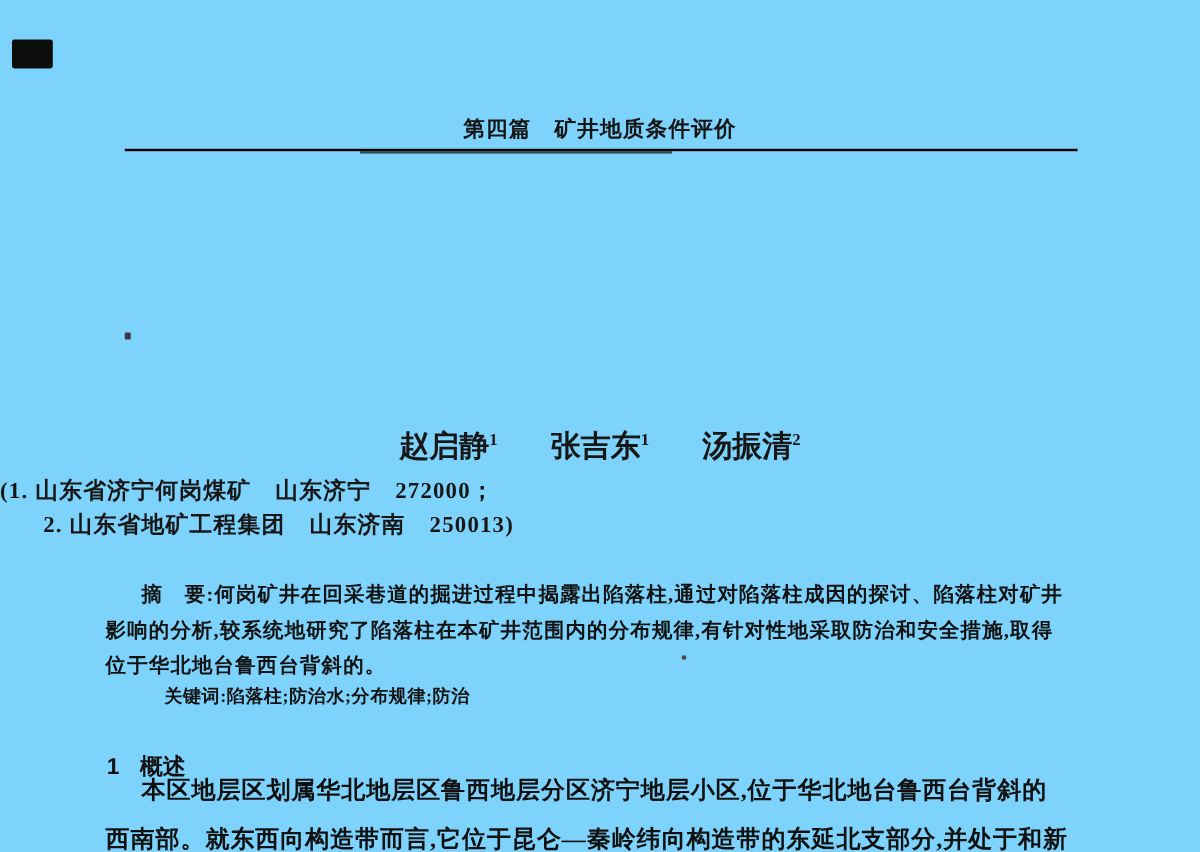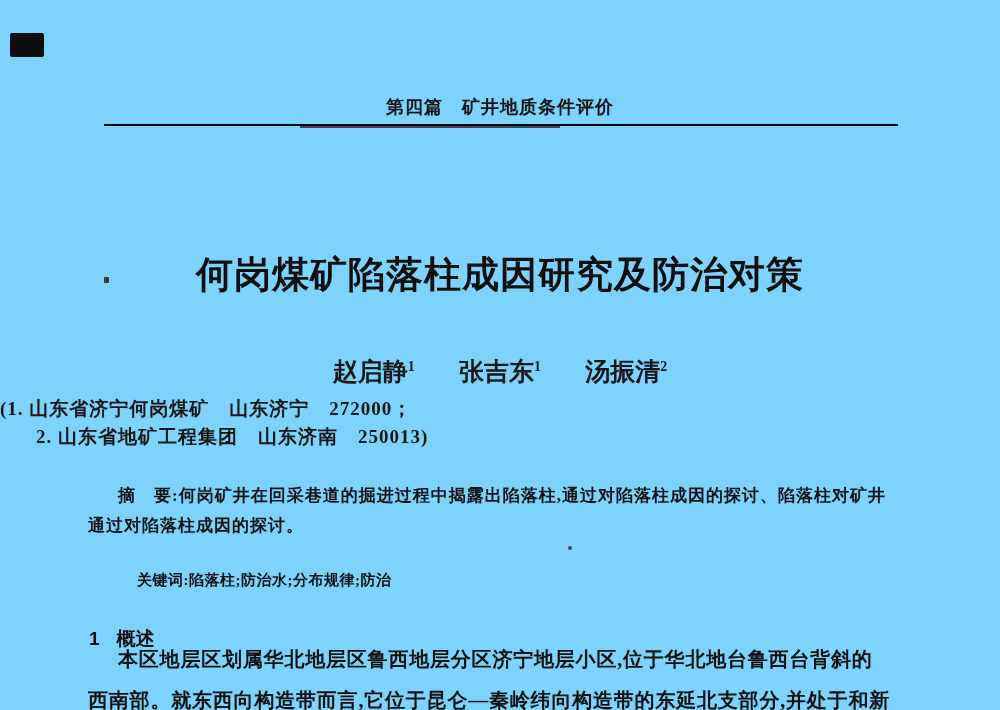--- a/index.html
+++ b/index.html
@@ -88,34 +88,34 @@
 
   <div class="artifact-block"></div>
 
   <div class="running-header sans">第四篇　矿井地质条件评价</div>
 
   <div class="rule"></div>
   <div class="rule-smudge"></div>
 
   <div class="speck-a"></div>
 
-  <h1 class="doc-title sans" style="margin:0;">何岗煤矿陷落柱成因研究及防治对策</h1>
 
   <div class="authors">
     <span class="author"><span>赵启静</span><sup>1</sup></span>
     <span class="author"><span>张吉东</span><sup>1</sup></span>
     <span class="author"><span>汤振清</span><sup>2</sup></span>
   </div>
 
   <div class="affil affil-1">(1. 山东省济宁何岗煤矿　山东济宁　272000；</div>
   <div class="affil affil-2">2. 山东省地矿工程集团　山东济南　250013)</div>
 
   <div class="abstract">
     <div class="abs-line first">摘　要:何岗矿井在回采巷道的掘进过程中揭露出陷落柱,通过对陷落柱成因的探讨、陷落柱对矿井</div>
-    <div class="abs-line">通过对陷落柱成因的探讨。</div>
+    <div class="abs-line">影响的分析,较系统地研究了陷落柱在本矿井范围内的分布规律,有针对性地采取防治和安全措施,取得</div>
+    <div class="abs-line">位于华北地台鲁西台背斜的。</div>
   </div>
 
   <div class="speck-b"></div>
 
   <div class="keywords">关键词:陷落柱;防治水;分布规律;防治</div>
 
   <div class="sec-heading sans">
     <span>1</span>
     <span>概述</span>
   </div>

